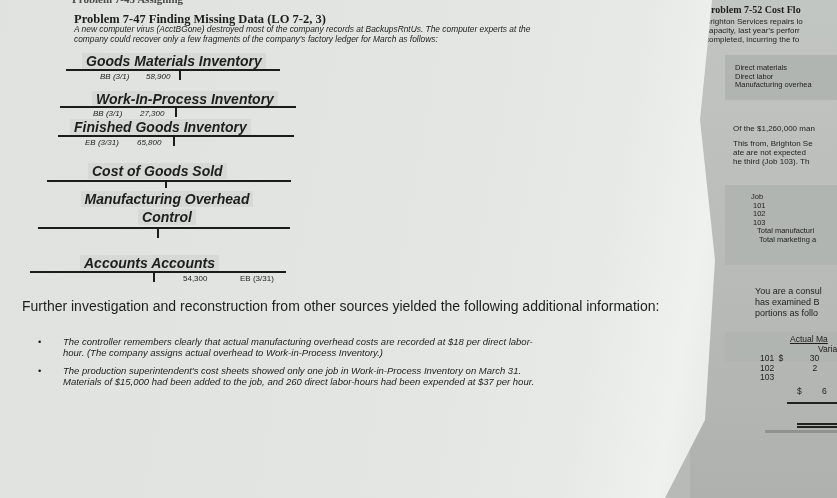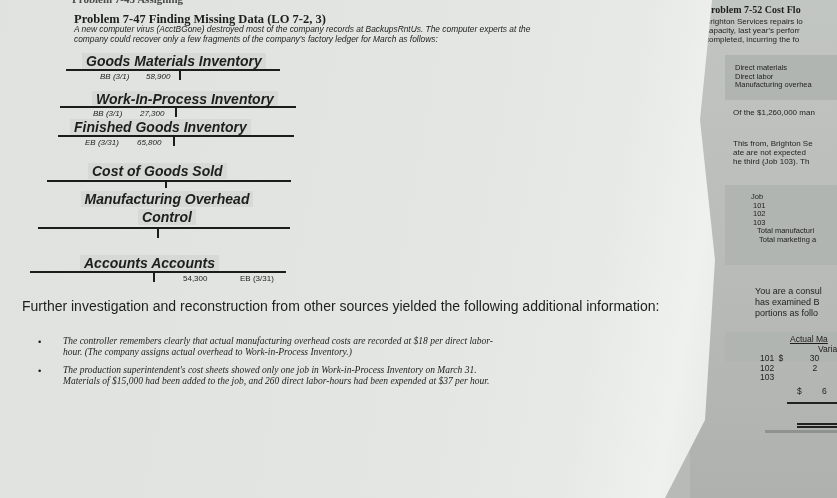--- a/index.html
+++ b/index.html
@@ -26,21 +26,21 @@
 
   .taccount { position:absolute; }
   .tacc-title { font-weight:bold; font-style:italic; font-size:14px; white-space:nowrap; background:#d6d9d5; padding:0 4px; display:inline-block; }
   .tacc-line { position:absolute; height:2px; background:#1b1d1c; }
   .tacc-vline { position:absolute; width:1.5px; background:#1b1d1c; height:9px; }
   .tacc-entry { position:absolute; font-size:8px; font-style:italic; white-space:nowrap; }
 
   .further { position:absolute; left:22px; top:298px; font-size:14px; }
   .bullet { position:absolute; left:38px; font-size:9.5px; line-height:11px; width:620px; }
   .bullet .dot { position:absolute; left:0; top:0; }
-  .bullet .txt { margin-left:25px; display:block;font-family:Liberation Serif, serif; }
+  .bullet .txt { margin-left:25px; display:block; }
 
   .r-title { position:absolute; left:705px; top:4px; font-family:"Liberation Serif", serif; font-weight:bold; font-size:10px; white-space:nowrap; }
   .r-text { position:absolute; left:705px; font-size:8px; line-height:9px; white-space:nowrap; }
   .r-band { position:absolute; left:725px; width:112px; background:#b1b5b1; }
   .r-small { position:absolute; font-size:7.5px; white-space:nowrap; line-height:8.5px; }
   .r-line { position:absolute; height:1.5px; background:#222; }
 </style>
 </head>
 <body>
 
@@ -51,21 +51,21 @@
   <div>Brighton Services repairs lo</div>
   <div>capacity, last year's perforr</div>
   <div>completed, incurring the fo</div>
 </div>
 <div class="r-band" style="top:55px;height:45px;z-index:1;"></div>
 <div class="r-small" style="left:735px;top:64px;z-index:1;">
   <div>Direct materials</div>
   <div>Direct labor</div>
   <div>Manufacturing overhea</div>
 </div>
-<div class="r-text" style="left:733px;top:108px;z-index:1;text-align:right;">Of the $1,260,000 man</div>
+<div class="r-text" style="left:733px;top:124px;z-index:1;text-align:right;">Of the $1,260,000 man</div>
 <div class="r-text" style="left:733px;top:139px;z-index:1;">
   <div>This from, Brighton Se</div>
   <div>ate are not expected</div>
   <div>he third (Job 103). Th</div>
 </div>
 <div class="r-band" style="top:185px;height:80px;z-index:1;"></div>
 <div class="r-small" style="left:751px;top:193px;z-index:1;">
   <div>Job</div>
   <div style="margin-left:2px;">101</div>
   <div style="margin-left:2px;">102</div>

